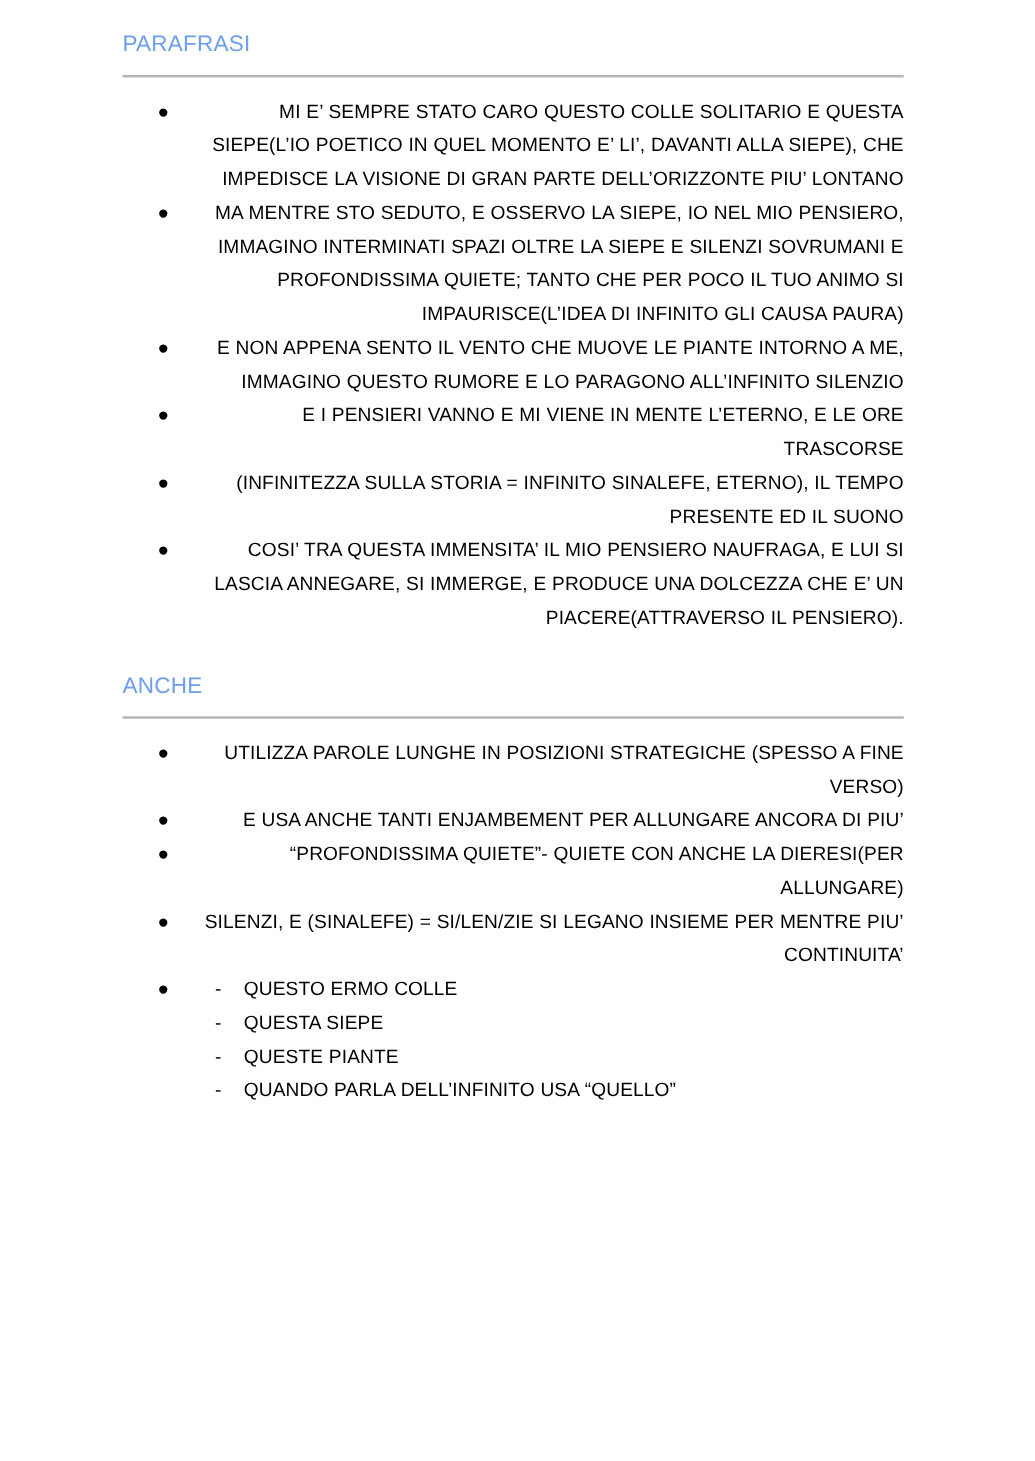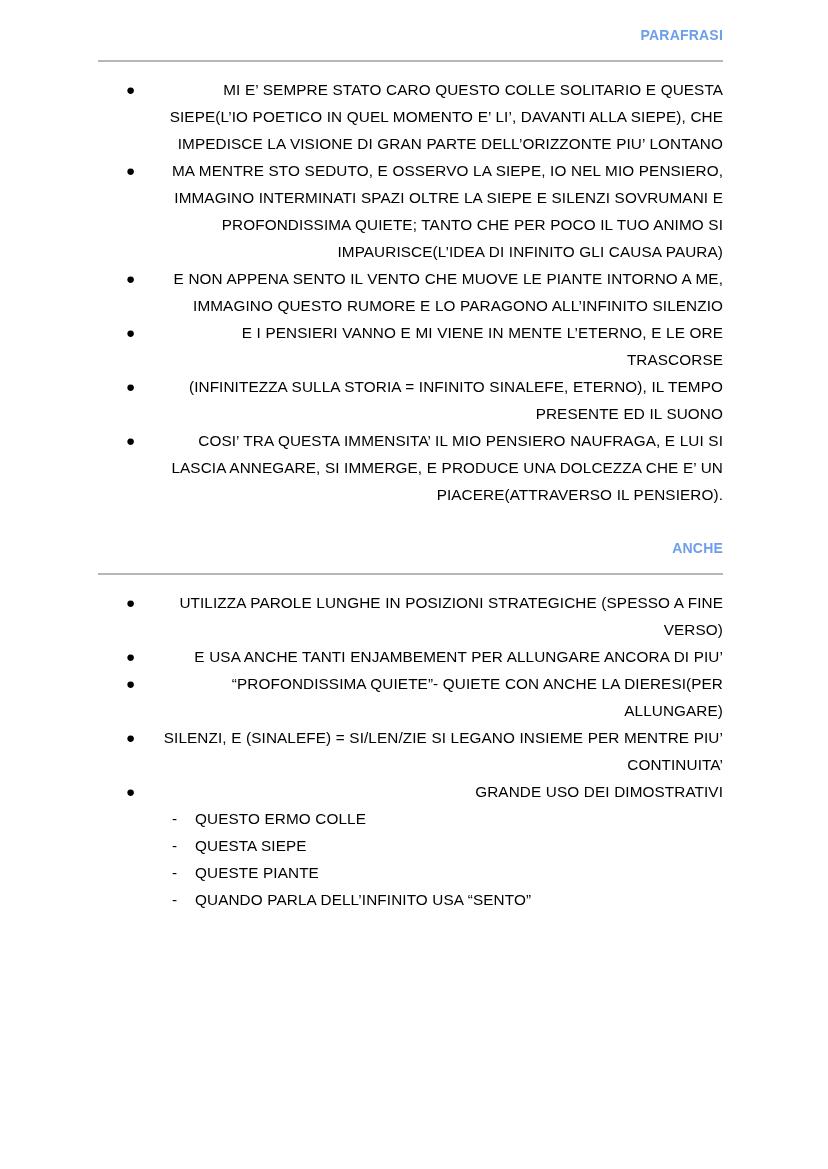--- a/index.html
+++ b/index.html
@@ -24,26 +24,26 @@
   }
   .content {
     position: absolute;
     left: 98px;
     top: 0;
     width: 625px;
   }
 
   
   .section-title {
-    text-align: right;
+    text-align: left;
     color: #6d9eeb;
-    font-size: 14px;
+    font-size: 18px;
     line-height: 27px;
     letter-spacing: 0.2px;
-    font-weight: 700;
+    font-weight: 400;
   }
   .rule {
     border: 0;
     border-top: 2px solid #b7b7b7;
     margin: 0;
     width: 100%;
     height: 0;
   }
 
   
@@ -164,37 +164,36 @@
       <li>
         <span class="marker">●</span>
         <span class="text">“PROFONDISSIMA QUIETE”- QUIETE CON ANCHE LA DIERESI(PER ALLUNGARE)</span>
       </li>
       <li>
         <span class="marker">●</span>
         <span class="text">SILENZI, E (SINALEFE) = SI/LEN/ZIE SI LEGANO INSIEME PER MENTRE PIU’ CONTINUITA’</span>
       </li>
       <li>
         <span class="marker">●</span>
-        <span class="text">GRANDE USO DEI DIMOSTRATIVI</span>
 
         <ul class="sub">
           <li>
             <span class="marker">-</span>
             <span class="text">QUESTO ERMO COLLE</span>
           </li>
           <li>
             <span class="marker">-</span>
             <span class="text">QUESTA SIEPE</span>
           </li>
           <li>
             <span class="marker">-</span>
             <span class="text">QUESTE PIANTE</span>
           </li>
           <li>
             <span class="marker">-</span>
-            <span class="text">QUANDO PARLA DELL’INFINITO USA “SENTO”</span>
+            <span class="text">QUANDO PARLA DELL’INFINITO USA “QUELLO”</span>
           </li>
         </ul>
       </li>
     </ul>
 
   </div>
 </div>
 
 </body></html>

